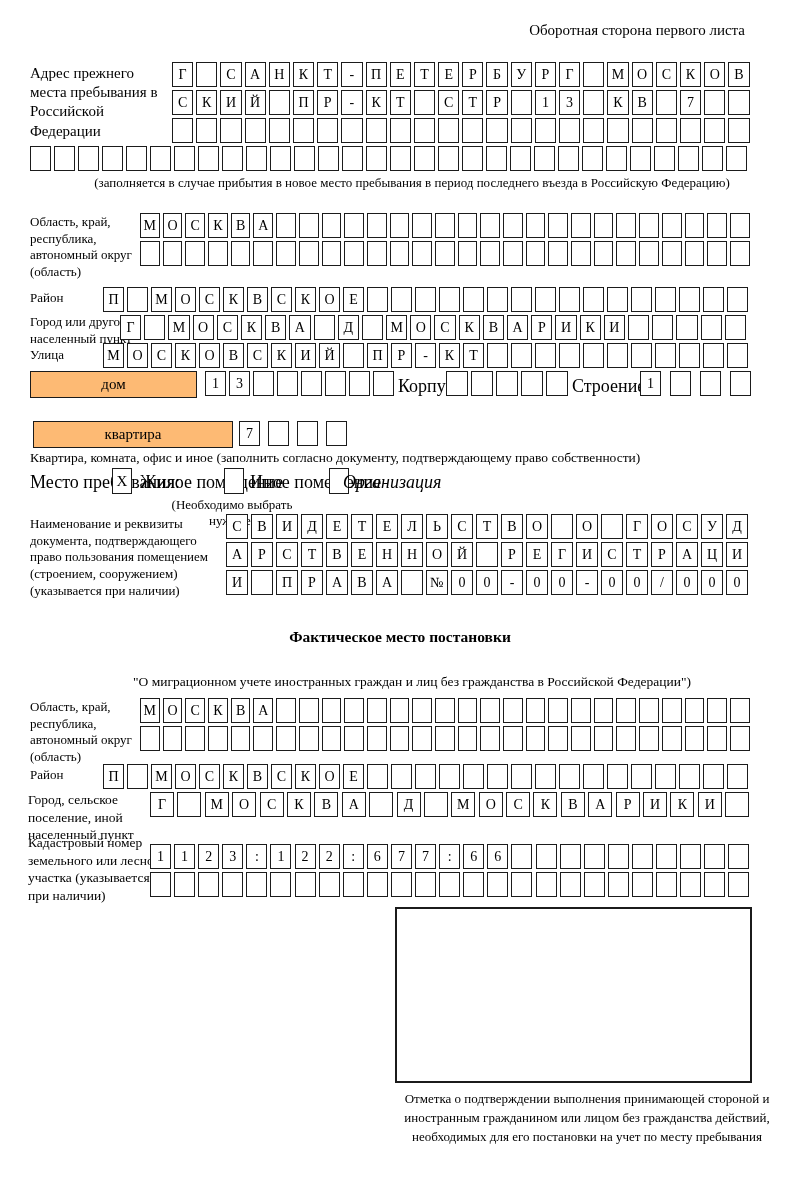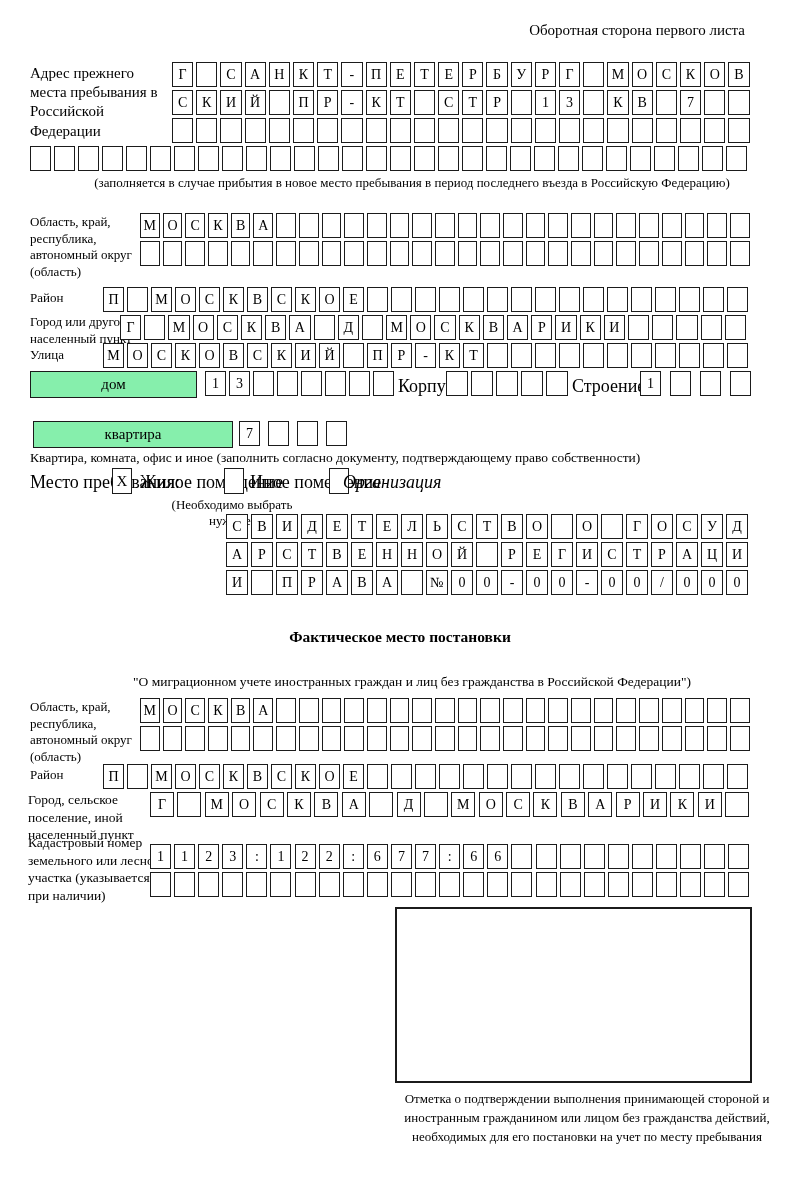--- a/index.html
+++ b/index.html
@@ -21,21 +21,21 @@
   .rowD .cb{width:21.2px;margin-right:3px;}          
   .rowE .cb{width:22px;margin-right:3px;}            
   .rowF .cb{width:24px;margin-right:3.4px;}          
   .rowG .cb{width:21px;margin-right:3.1px;}          
   .rowH .cb{width:21px;margin-right:3px;}            
   .rowI .cb{width:22px;margin-right:3px;}            
   .rowJ .cb{width:21px;margin-right:9px;}            
   .rowK .cb{width:21px;margin-right:8px;}            
   .chk .cb{width:20px;height:26px;font-size:15px;}
   .widebox{box-sizing:border-box;border:1.7px solid #1b1b1b;height:27px;
-           display:flex;align-items:center;justify-content:center;font-size:15px;background:#86efac;}
+           display:flex;align-items:center;justify-content:center;font-size:15px;background:#fdba74;}
   .inline-lbl{font-size:18px;}
   .stamp{box-sizing:border-box;border:2px solid #1b1b1b;background:#fff;}
 </style>
 </head>
 <body>
 
 <div class="page">
 
   <div class="abs header-note" style="top:22px;right:55px;">Оборотная сторона первого листа</div>
 
@@ -349,20 +349,21 @@
   <div class="abs boxes chk" style="left:224px;top:468px;">
       <span class="cb"></span>
     </div>
   <div class="abs inline-lbl" style="left:250px;top:472px;">Иное помещение</div>
   <div class="abs boxes chk" style="left:329px;top:468px;">
       <span class="cb"></span>
     </div>
   <div class="abs inline-lbl" style="left:343px;top:472px;font-style:italic;">Организация</div>
   <div class="abs note" style="left:135px;top:497px;width:170px;">(Необходимо выбрать нужное)</div>
 
+  <div class="abs lbl" style="left:30px;top:516px;width:196px;">Наименование и реквизиты документа, подтверждающего право пользования помещением (строением, сооружением) (указывается при наличии)</div>
   <div class="abs boxes rowE" style="left:226px;top:514px;">
       <span class="cb">С</span>
       <span class="cb">В</span>
       <span class="cb">И</span>
       <span class="cb">Д</span>
       <span class="cb">Е</span>
       <span class="cb">Т</span>
       <span class="cb">Е</span>
       <span class="cb">Л</span>
       <span class="cb">Ь</span>

